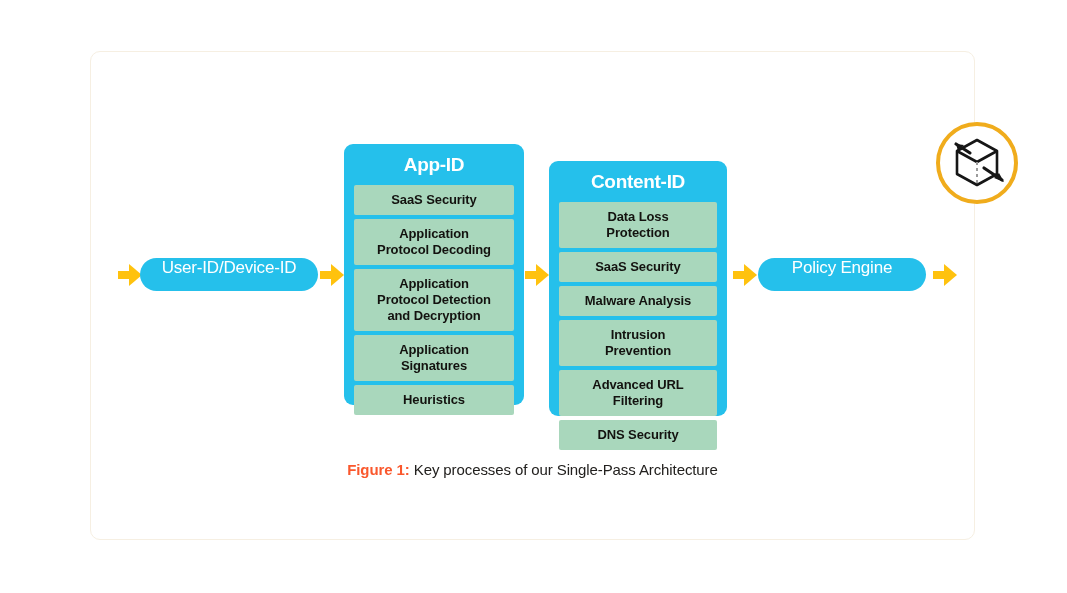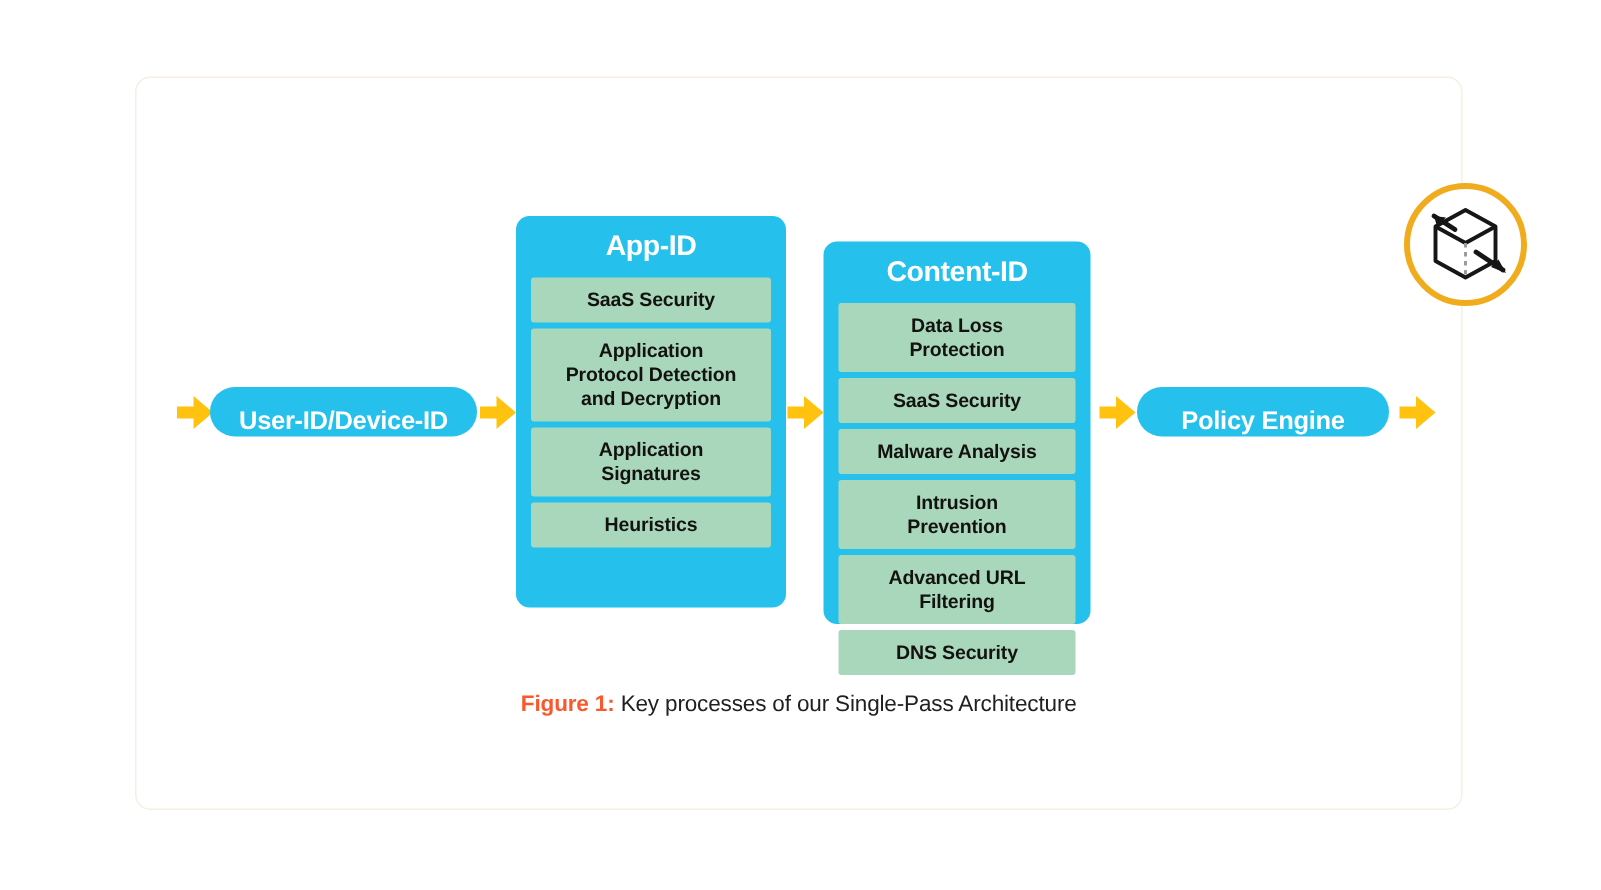--- a/index.html
+++ b/index.html
@@ -61,25 +61,25 @@
     border-bottom: 11px solid transparent;
     border-left: 13px solid #ffc20e;
   }
 
   
   .pill {
     position: absolute;
     background: #25c0eb;
     border-radius: 20px;
     color: #ffffff;
-    font-weight: bold;
+    font-weight: normal;
     font-size: 17px;
     letter-spacing: -0.2px;
     display: flex;
-    align-items: flex-end;
+    align-items: flex-start;
     justify-content: center;
     height: 33px;
     white-space: nowrap;
   }
   #pill-userid { left: 140px; top: 258px; width: 178px; }
   #pill-policy { left: 758px; top: 258px; width: 168px; }
 
   
   .stage {
     position: absolute;
@@ -167,20 +167,21 @@
 
   <div class="arrow" style="left:320px; top:264px;">
     <div class="stem"></div>
     <div class="head"></div>
   </div>
 
   <div class="stage" id="stage-appid">
     <div class="stage-title">App-ID</div>
     <div class="stage-items">
       <div class="stage-item">SaaS Security</div>
+      <div class="stage-item">Application Protocol Decoding</div>
       <div class="stage-item">Application Protocol Detection and Decryption</div>
       <div class="stage-item">Application Signatures</div>
       <div class="stage-item">Heuristics</div>
     </div>
   </div>
 
   <div class="arrow" style="left:525px; top:264px;">
     <div class="stem"></div>
     <div class="head"></div>
   </div>

